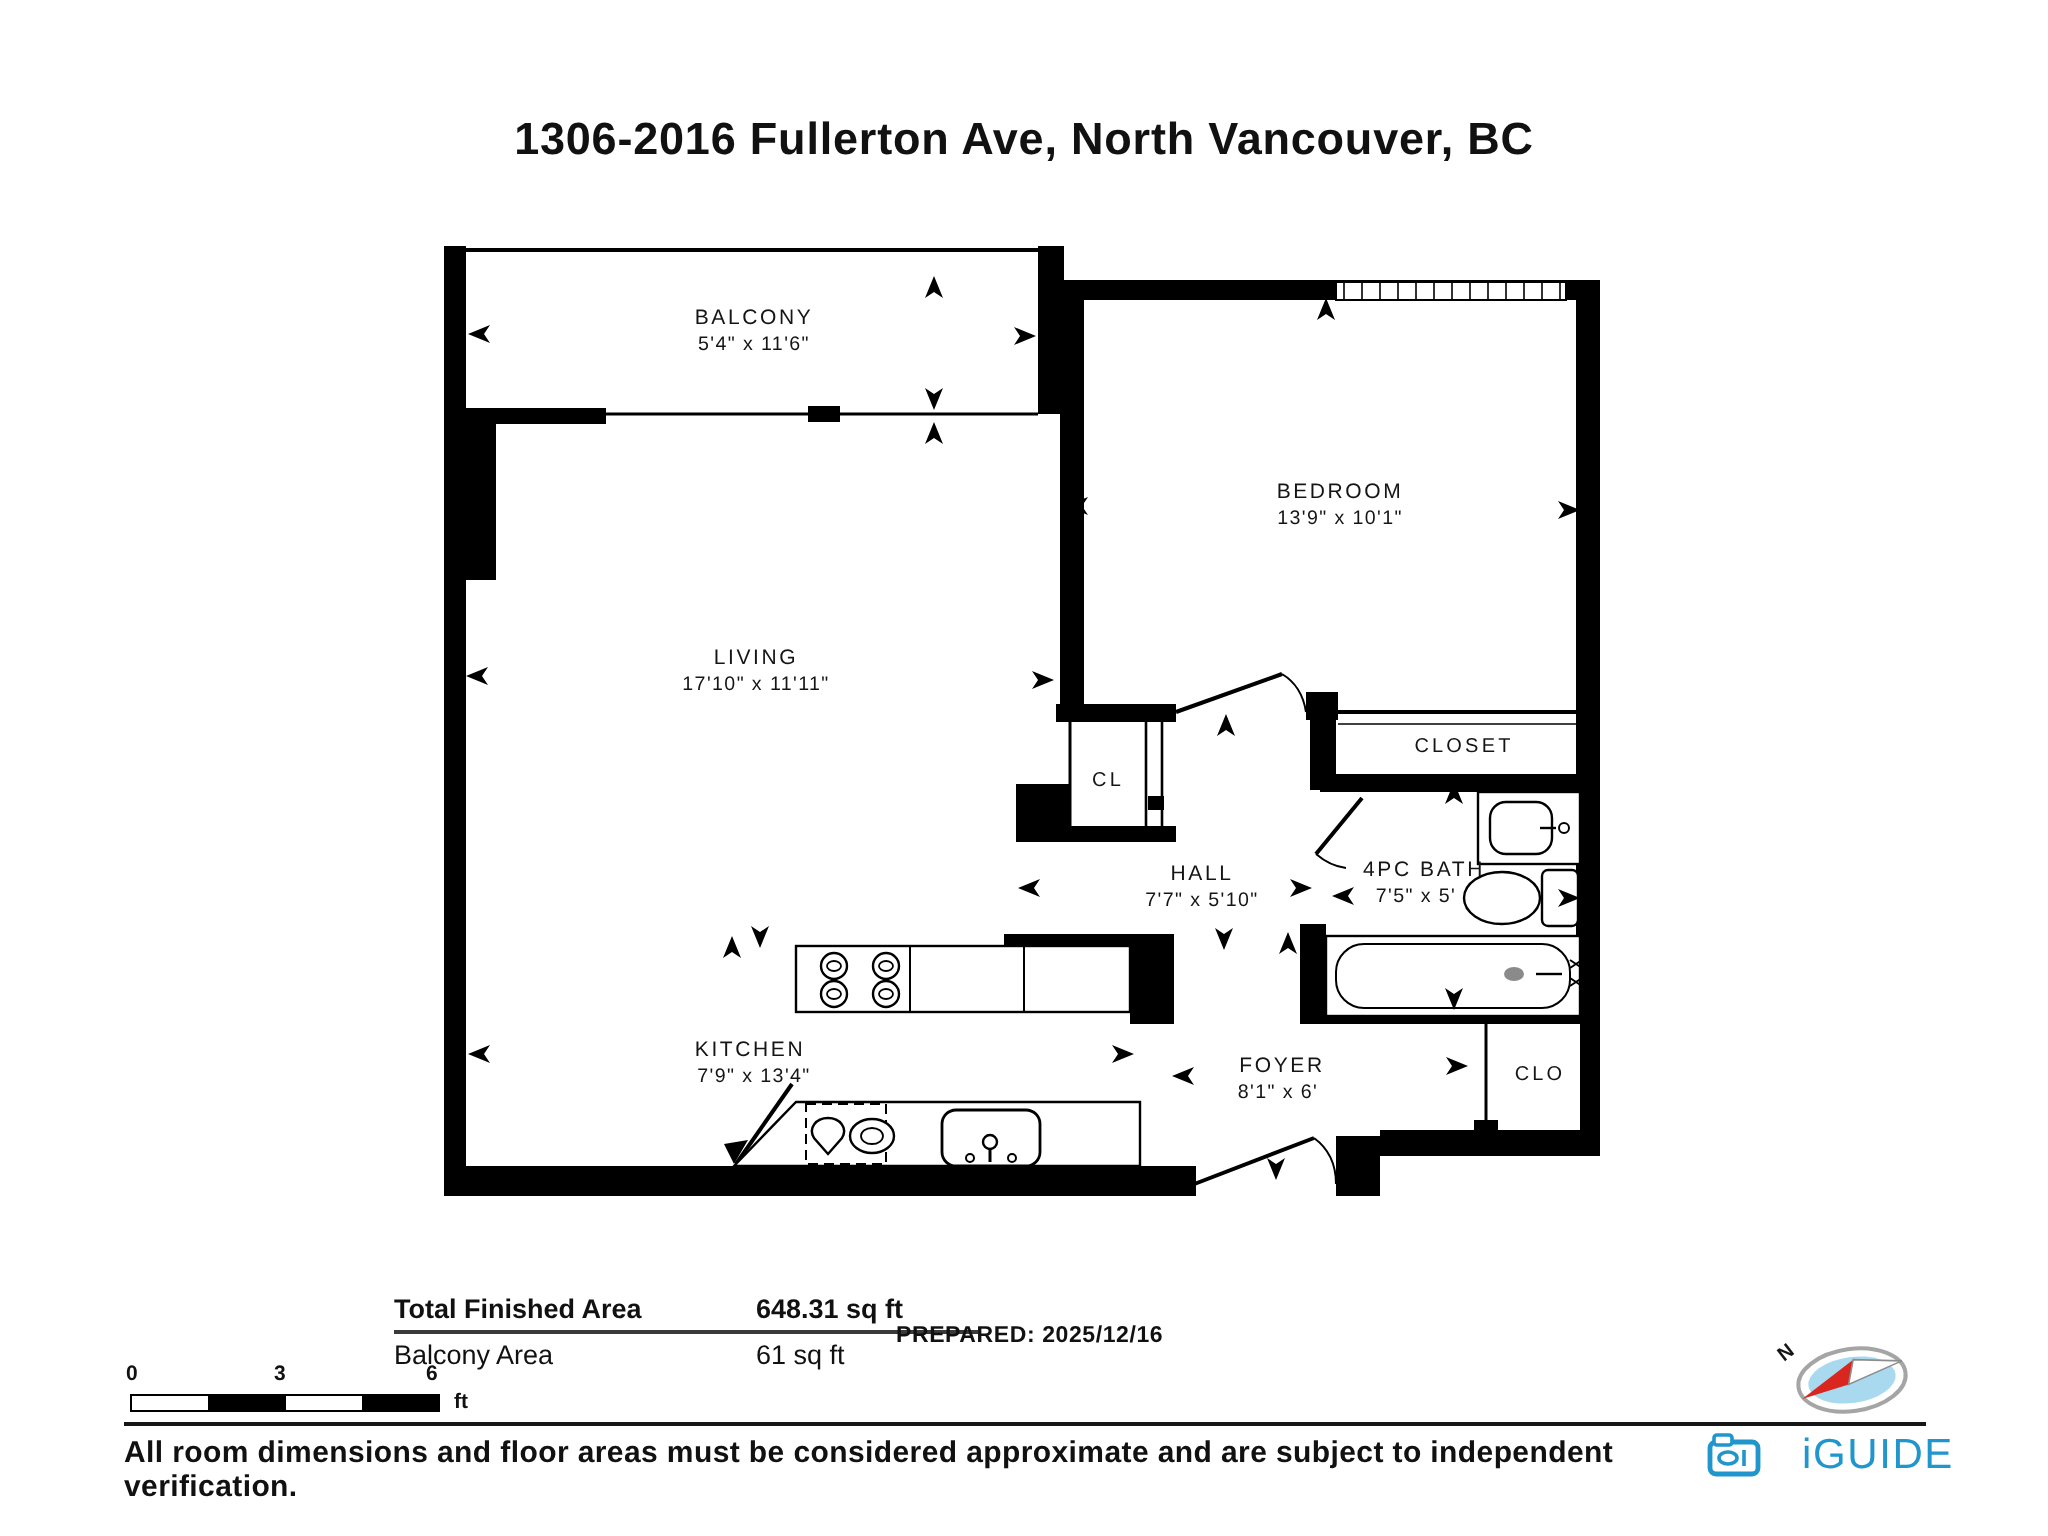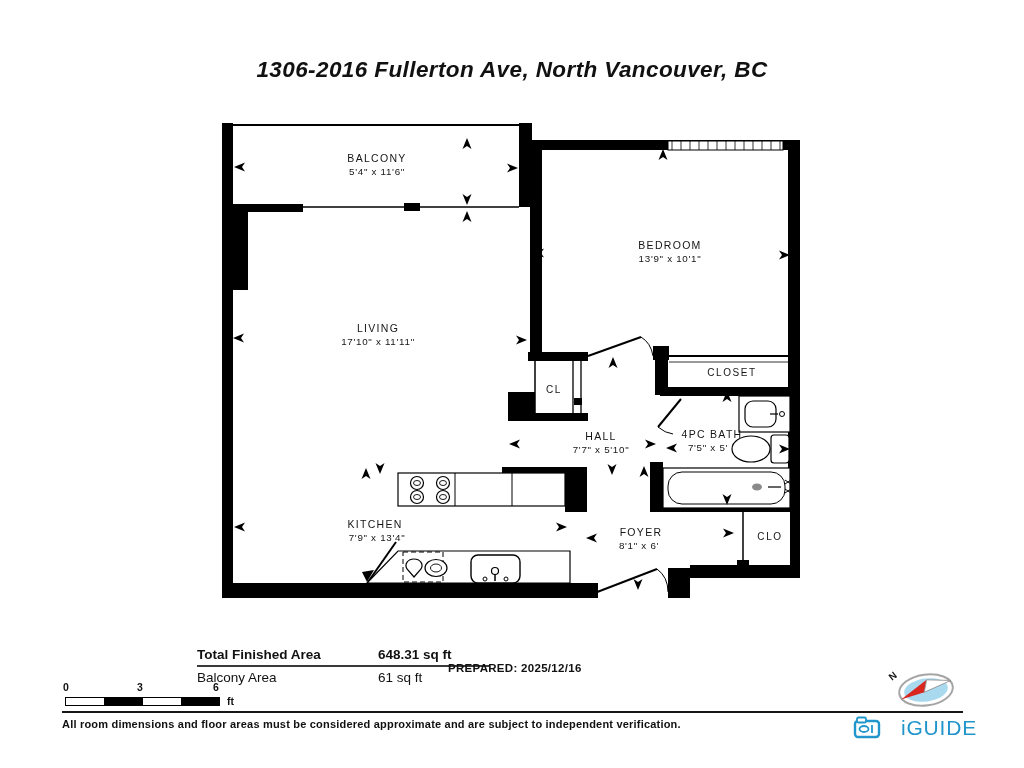--- a/index.html
+++ b/index.html
@@ -1,40 +1,40 @@
 <!DOCTYPE html>
 <html><head>
 <meta charset="utf-8">
 <style>
   html,body{margin:0;padding:0;background:#fff;}
   body{font-family:"Liberation Sans", sans-serif;color:#111;}
   #stage{position:relative;width:1024px;height:768px;background:#fff;overflow:hidden;}
   #plan-title{position:absolute;top:57px;left:0;width:100%;text-align:center;
-    font-size:22.5px;font-weight:bold;letter-spacing:.4px;font-style:italic;}
+    font-size:22.5px;font-weight:bold;letter-spacing:.4px;}
   svg text{fill:#151515;}
   .rname{font-size:10.5px;letter-spacing:1.3px;}
   .rdim{font-size:9.8px;letter-spacing:.7px;}
   .rsmall{font-size:10px;letter-spacing:1.6px;}
   
   #area-table{position:absolute;left:197px;top:621px;width:292px;font-size:13.5px;margin-top:23px;}
   .arow{display:flex;align-items:baseline;padding:3px 0;}
   .arow .albl{width:181px;}
   .arow.bold{font-weight:bold;}
   #area-divider{border-top:2px solid #3a3a3a;height:0;width:292px;}
   
   #scale-bar{position:absolute;left:62px;top:681px;width:200px;height:26px;font-size:10.5px;font-weight:bold;}
   .tick{position:absolute;top:0;}
   #tick-0{left:1px;} #tick-3{left:75px;} #tick-6{left:151px;}
   #bar-outline{position:absolute;left:3px;top:16px;width:153px;height:7px;border:1px solid #000;display:flex;}
   #bar-outline div{height:100%;width:25%;}
   .seg-w{background:#fff;} .seg-b{background:#000;}
   #scale-unit{position:absolute;left:165px;top:14px;}
   #prepared-text{position:absolute;left:448px;top:662px;font-size:11.5px;font-weight:bold;letter-spacing:.3px;}
   #footer-rule{position:absolute;left:62px;top:711px;width:901px;height:2px;background:#161616;}
-  #disclaimer-text{position:absolute;left:62px;top:718px;width:760px;font-size:11px;font-weight:bold;letter-spacing:.2px;}
+  #disclaimer-text{position:absolute;left:62px;top:718px;width:760px;font-size:15px;font-weight:bold;letter-spacing:.2px;}
   #compass{position:absolute;left:880px;top:663px;}
   #brand-logo{position:absolute;left:853px;top:716px;display:flex;align-items:center;gap:20px;color:#2196cc;}
   #brand-text{font-size:21px;letter-spacing:.8px;font-weight:400;}
 </style>
 </head>
 <body>
 
 <div id="stage">
 
   <div id="plan-title">1306-2016 Fullerton Ave, North Vancouver, BC</div>

